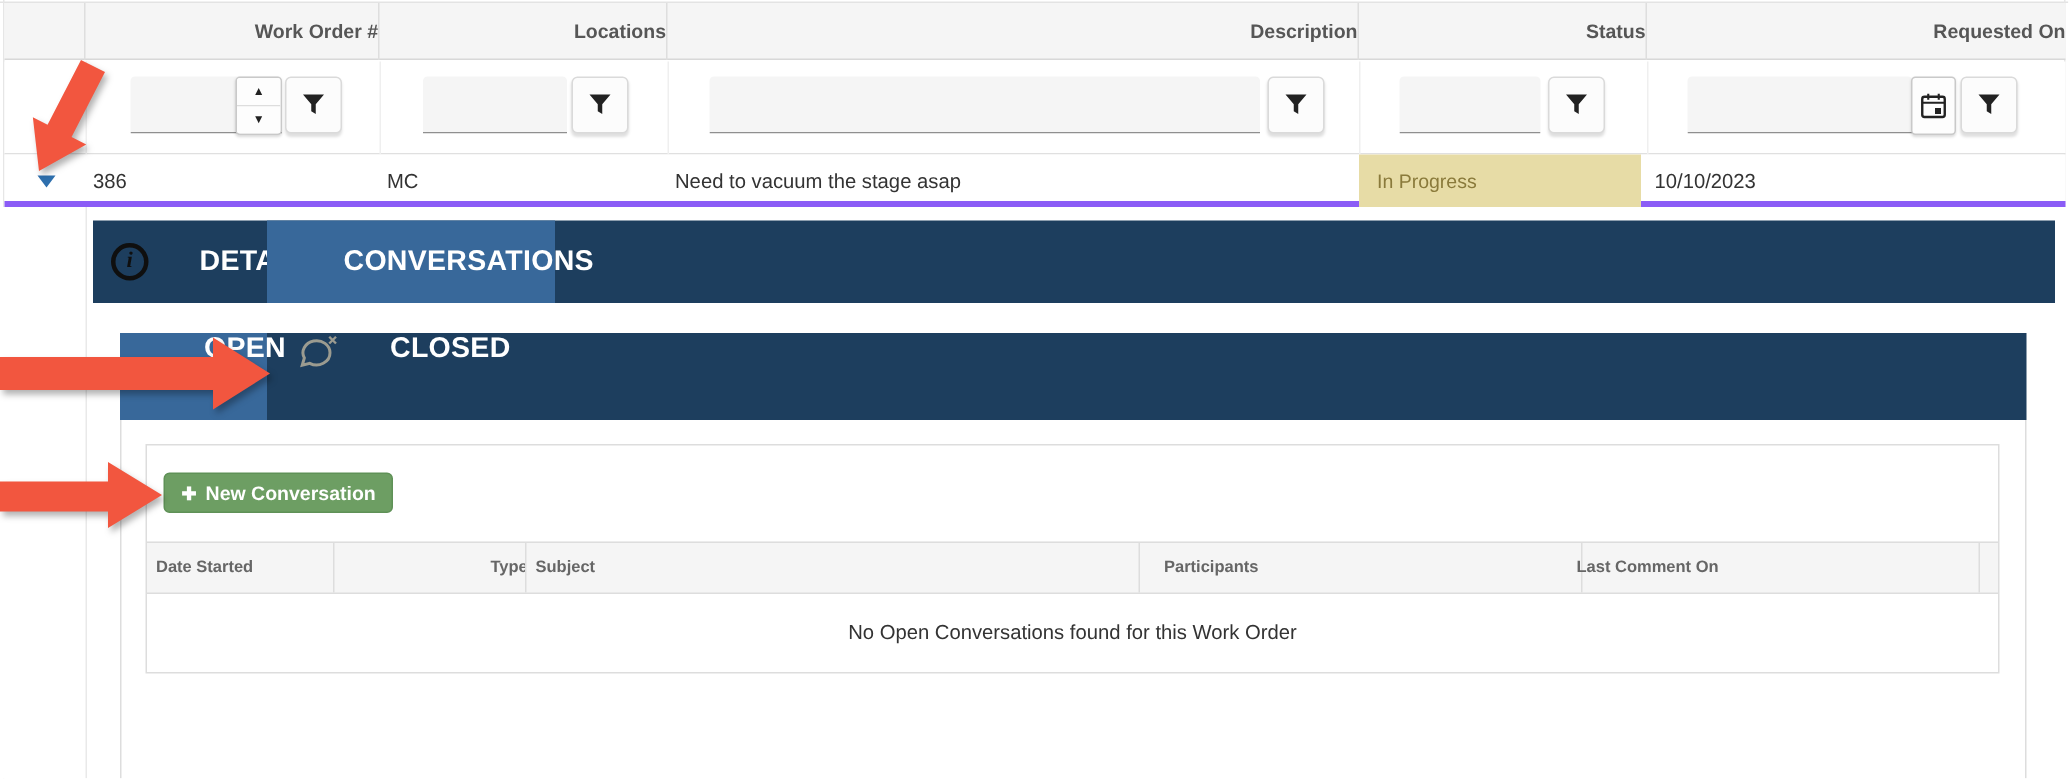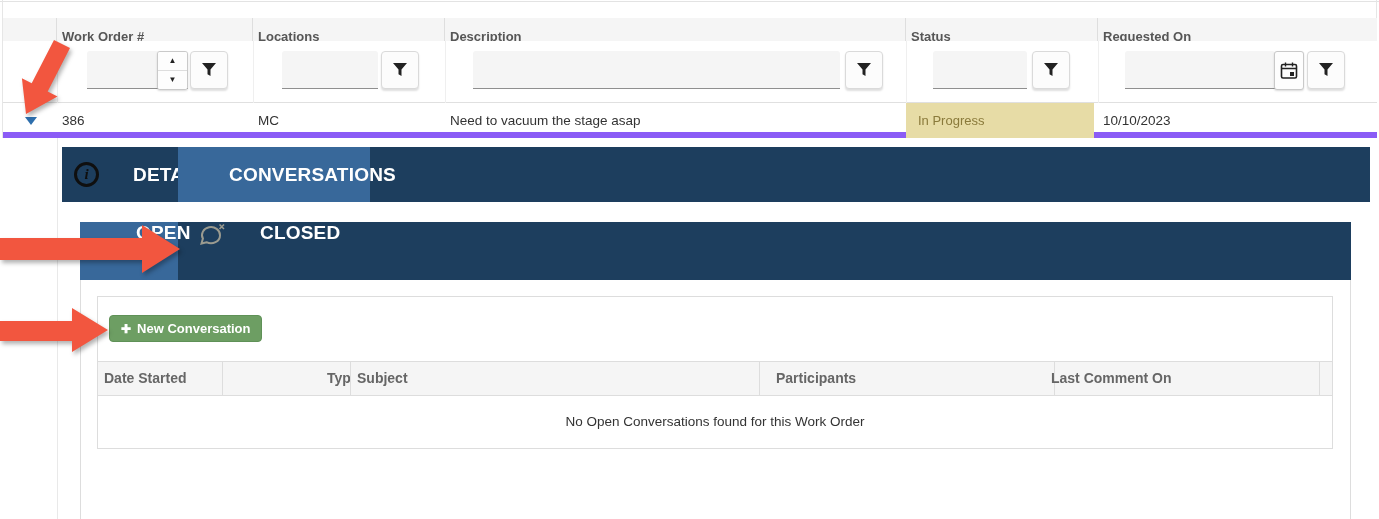--- a/index.html
+++ b/index.html
@@ -6,21 +6,21 @@
   html,body { background:#fff; }
   #screen {
     position:relative; width:1379px; height:519px; background:#fff;
     font-family:"Liberation Sans", sans-serif; overflow:hidden;
   }
   
   .edge-left  { position:absolute; left:2px; top:0; width:1px; height:519px; background:#e6e6e6; }
   .edge-right { position:absolute; left:1376px; top:0; width:1px; height:139px; background:#e6e6e6; }
   .edge-top   { position:absolute; left:0; top:1px; width:1379px; height:1px; background:#e3e3e3; }
 
-  .hdr { position:absolute; left:3px; top:18px; width:1374px; height:38px; background:#f5f5f5; border-bottom:1px solid #d8d8d8; }
+  .hdr { position:absolute; left:3px; top:2px; width:1374px; height:38px; background:#f5f5f5; border-bottom:1px solid #d8d8d8;text-align:right; }
   .hcell { position:absolute; top:0; height:38px; line-height:38px; font-size:13px; font-weight:700; color:#565656;
            padding-left:5px; border-right:1px solid #dedede; overflow:hidden; white-space:nowrap; }
   .hc0 { left:0;    width:54px; }
   .hc1 { left:54px; width:196px; }
   .hc2 { left:250px; width:192px; }
   .hc3 { left:442px; width:461px; }
   .hc4 { left:903px; width:192px; }
   .hc5 { left:1095px; width:279px; border-right:none; }
 
   .frow { position:absolute; left:3px; top:41px; width:1374px; height:62px; background:#fff; border-bottom:1px solid #e0e0e0; }
@@ -29,21 +29,21 @@
             border-radius:3px 3px 0 0; padding:0 8px; font-size:13px; color:#333; font-family:"Liberation Sans",sans-serif; }
   .fbtn { position:absolute; top:10px; width:38px; height:38px; background:#fcfcfc; border:1px solid #dadada; border-radius:4px;
           box-shadow:0 2px 2px rgba(0,0,0,.13); display:flex; align-items:center; justify-content:center; cursor:pointer; }
   .spin { position:absolute; left:154px; top:10px; width:31px; height:39px; display:flex; flex-direction:column;
           background:#fdfdfd; border:1px solid #c9c9c9; border-radius:3px; overflow:hidden; box-shadow:0 1px 2px rgba(0,0,0,.15); }
   .spin button { flex:1; border:0; background:#fdfdfd; font-size:8px; line-height:1; color:#222; cursor:pointer; padding:0; }
   .spin button:first-child { border-bottom:1px solid #ddd; }
   .calbtn { position:absolute; left:1271px; top:10px; width:30px; height:39px; background:#fdfdfd; border:1px solid #c9c9c9;
             border-radius:3px; box-shadow:0 1px 2px rgba(0,0,0,.15); display:flex; align-items:center; justify-content:center; cursor:pointer; }
 
-  .drow { position:absolute; left:3px; top:103px; width:1374px; height:35px; background:#fff; border-bottom:6px solid #8b5cf6; }
+  .drow { position:absolute; left:3px; top:103px; width:1374px; height:35px; background:#fff; border-bottom:4px solid #8b5cf6; }
   .dcell { position:absolute; top:0; height:35px; line-height:35px; font-size:13.5px; color:#333; padding-left:5px; white-space:nowrap; }
   .expander { position:absolute; left:22px; top:14px; width:0; height:0; cursor:pointer;
               border-left:6px solid transparent; border-right:6px solid transparent; border-top:8px solid #2e6fad; }
   .status-chip { position:absolute; left:903px; top:0; width:188px; height:35px; background:#e7dca6; }
   .status-chip span { display:block; line-height:35px; padding-left:12px; font-size:13px; color:#8a7a3b; }
 
   
   .detail { position:absolute; left:0; top:138px; width:1379px; height:381px; background:#fff; }
   .hier-line { position:absolute; left:57px; top:0; width:1px; height:381px; background:#e9e9e9; }
 
@@ -62,21 +62,21 @@
 
   .content2 { position:absolute; left:80px; top:142px; width:1271px; height:239px; background:#fff;
               border-left:1px solid #ddd; border-right:1px solid #ddd; }
   .panel { position:absolute; left:16px; top:16px; width:1236px; height:153px; border:1px solid #ddd; background:#fff; }
   .newconv { position:absolute; left:11px; top:18px; height:27px; padding:0 11px; background:#6d9e63; border:1px solid #5f9157;
              border-radius:4px; color:#fff; font-size:13px; font-weight:700; display:flex; align-items:center; gap:6px; cursor:pointer;
              font-family:"Liberation Sans",sans-serif; }
   .newconv .plus { font-size:12px; line-height:1; }
   .subhdr { position:absolute; left:0; top:64px; width:1234px; height:35px; background:#f5f5f5;
             border-top:1px solid #ddd; border-bottom:1px solid #ddd; }
-  .shcell { position:absolute; top:0; height:33px; line-height:33px; font-size:14px; font-weight:700; color:#666;
+  .shcell { position:absolute; top:0; height:33px; line-height:33px; font-size:11px; font-weight:700; color:#666;
             padding-left:6px; border-right:1px solid #ddd; overflow:hidden; white-space:nowrap; }
   .sh0 { left:0;     width:125px; }
   .sh1 { left:125px; width:100px; }
   .sh2 { left:225px; width:28px;  padding-left:4px; }
   .sh3 { left:253px; width:409px; }
   .sh4 { left:672px; width:285px; }
   .sh5 { left:947px; width:275px; }
   .sh6 { left:1222px; width:12px; border-right:none; }
   .emptyrow { position:absolute; left:0; top:99px; width:1234px; height:52px; line-height:52px;
               text-align:center; font-size:13.5px; color:#333; }

